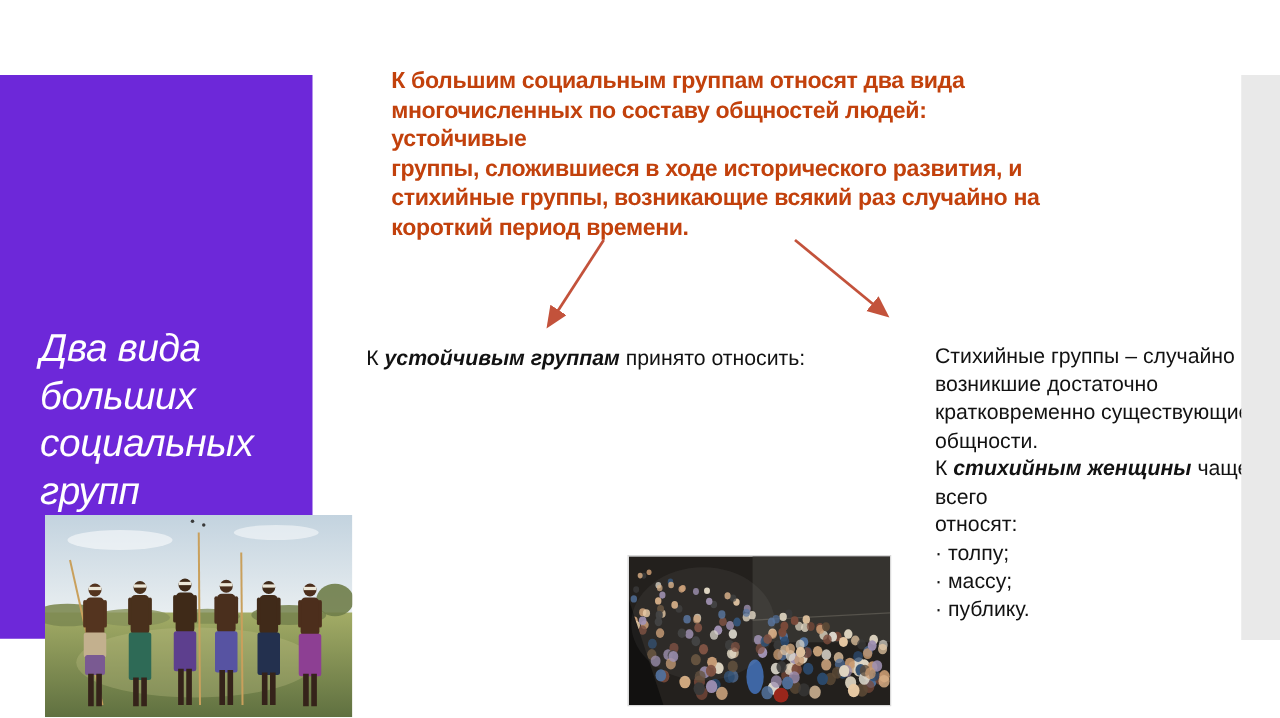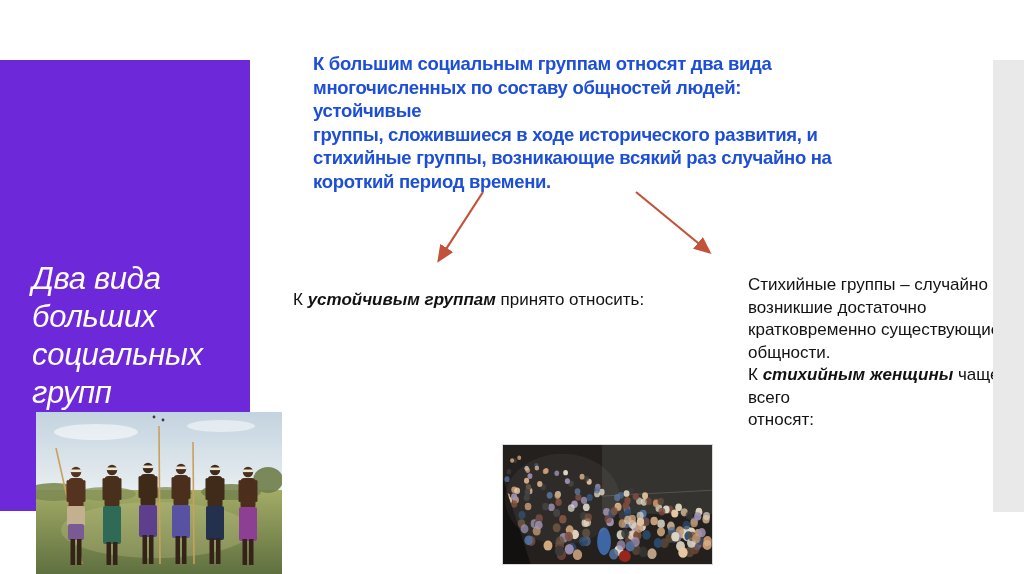--- a/index.html
+++ b/index.html
@@ -3,25 +3,25 @@
 <meta charset="utf-8">
 <style>
   html,body{margin:0;padding:0;background:#fff;}
   .slide{position:relative;width:1024px;height:574px;background:#ffffff;overflow:hidden;
          font-family:"Liberation Sans","DejaVu Sans",sans-serif;}
   .orange-panel{position:absolute;left:0;top:60px;width:250px;height:451px;background:#6d28d9;font-style:italic;}
   .title{position:absolute;left:32px;top:200px;margin:0;width:240px;
          font-size:31px;line-height:38px;font-weight:400;color:#ffffff;
          white-space:pre-line;letter-spacing:-0.3px;}
   .intro{position:absolute;left:313px;top:52px;margin:0;width:540px;
-         font-size:18.5px;line-height:23.6px;font-weight:700;color:#1d4ed8;
+         font-size:18.5px;line-height:23.6px;font-weight:700;color:#c2410c;
          white-space:pre-line;letter-spacing:-0.3px;}
   .arrows{position:absolute;left:0;top:0;width:1024px;height:574px;pointer-events:none;}
   .col{position:absolute;font-size:17px;line-height:22.5px;color:#121212;white-space:pre-line;}
-  .col-left{left:293px;top:289px;width:430px;}
+  .col-left{left:293px;top:276px;width:430px;}
   .col-right{left:748px;top:274px;width:292px;}
   .term{font-weight:700;font-style:italic;}
   .gray-bar{position:absolute;left:993px;top:60px;width:31px;height:452px;background:#E9E9E9;}
   .photo{position:absolute;overflow:hidden;}
   .photo svg{display:block;width:100%;height:100%;}
   .photo-tribal{left:36px;top:412px;width:246px;height:162px;}
   .photo-crowd{left:502px;top:444px;width:211px;height:121px;border:1px solid #d9d9d9;box-sizing:border-box;}
 </style>
 </head>
 <body>
@@ -53,21 +53,23 @@
 
   <div class="col col-left"><span>К </span><span class="term">устойчивым группам</span><span> принято относить:
 </span></div>
 
   <div class="col col-right"><span>Стихийные группы – случайно
 возникшие достаточно
 кратковременно существующие
 общности.
 </span><span>К </span><span class="term">стихийным женщины</span><span> чаще всего
 относят:
-</span></div>
+</span><span>· толпу;
+· массу;
+· публику.</span></div>
 
   <div class="gray-bar"></div>
 
   <div class="photo photo-tribal">
     <svg viewBox="0 0 246 162" preserveAspectRatio="none">
       <defs>
         <linearGradient id="sky" x1="0" y1="0" x2="0" y2="1">
           <stop offset="0" stop-color="#c3d3df"></stop>
             <stop offset="1" stop-color="#eef2f3"></stop>
         </linearGradient>

